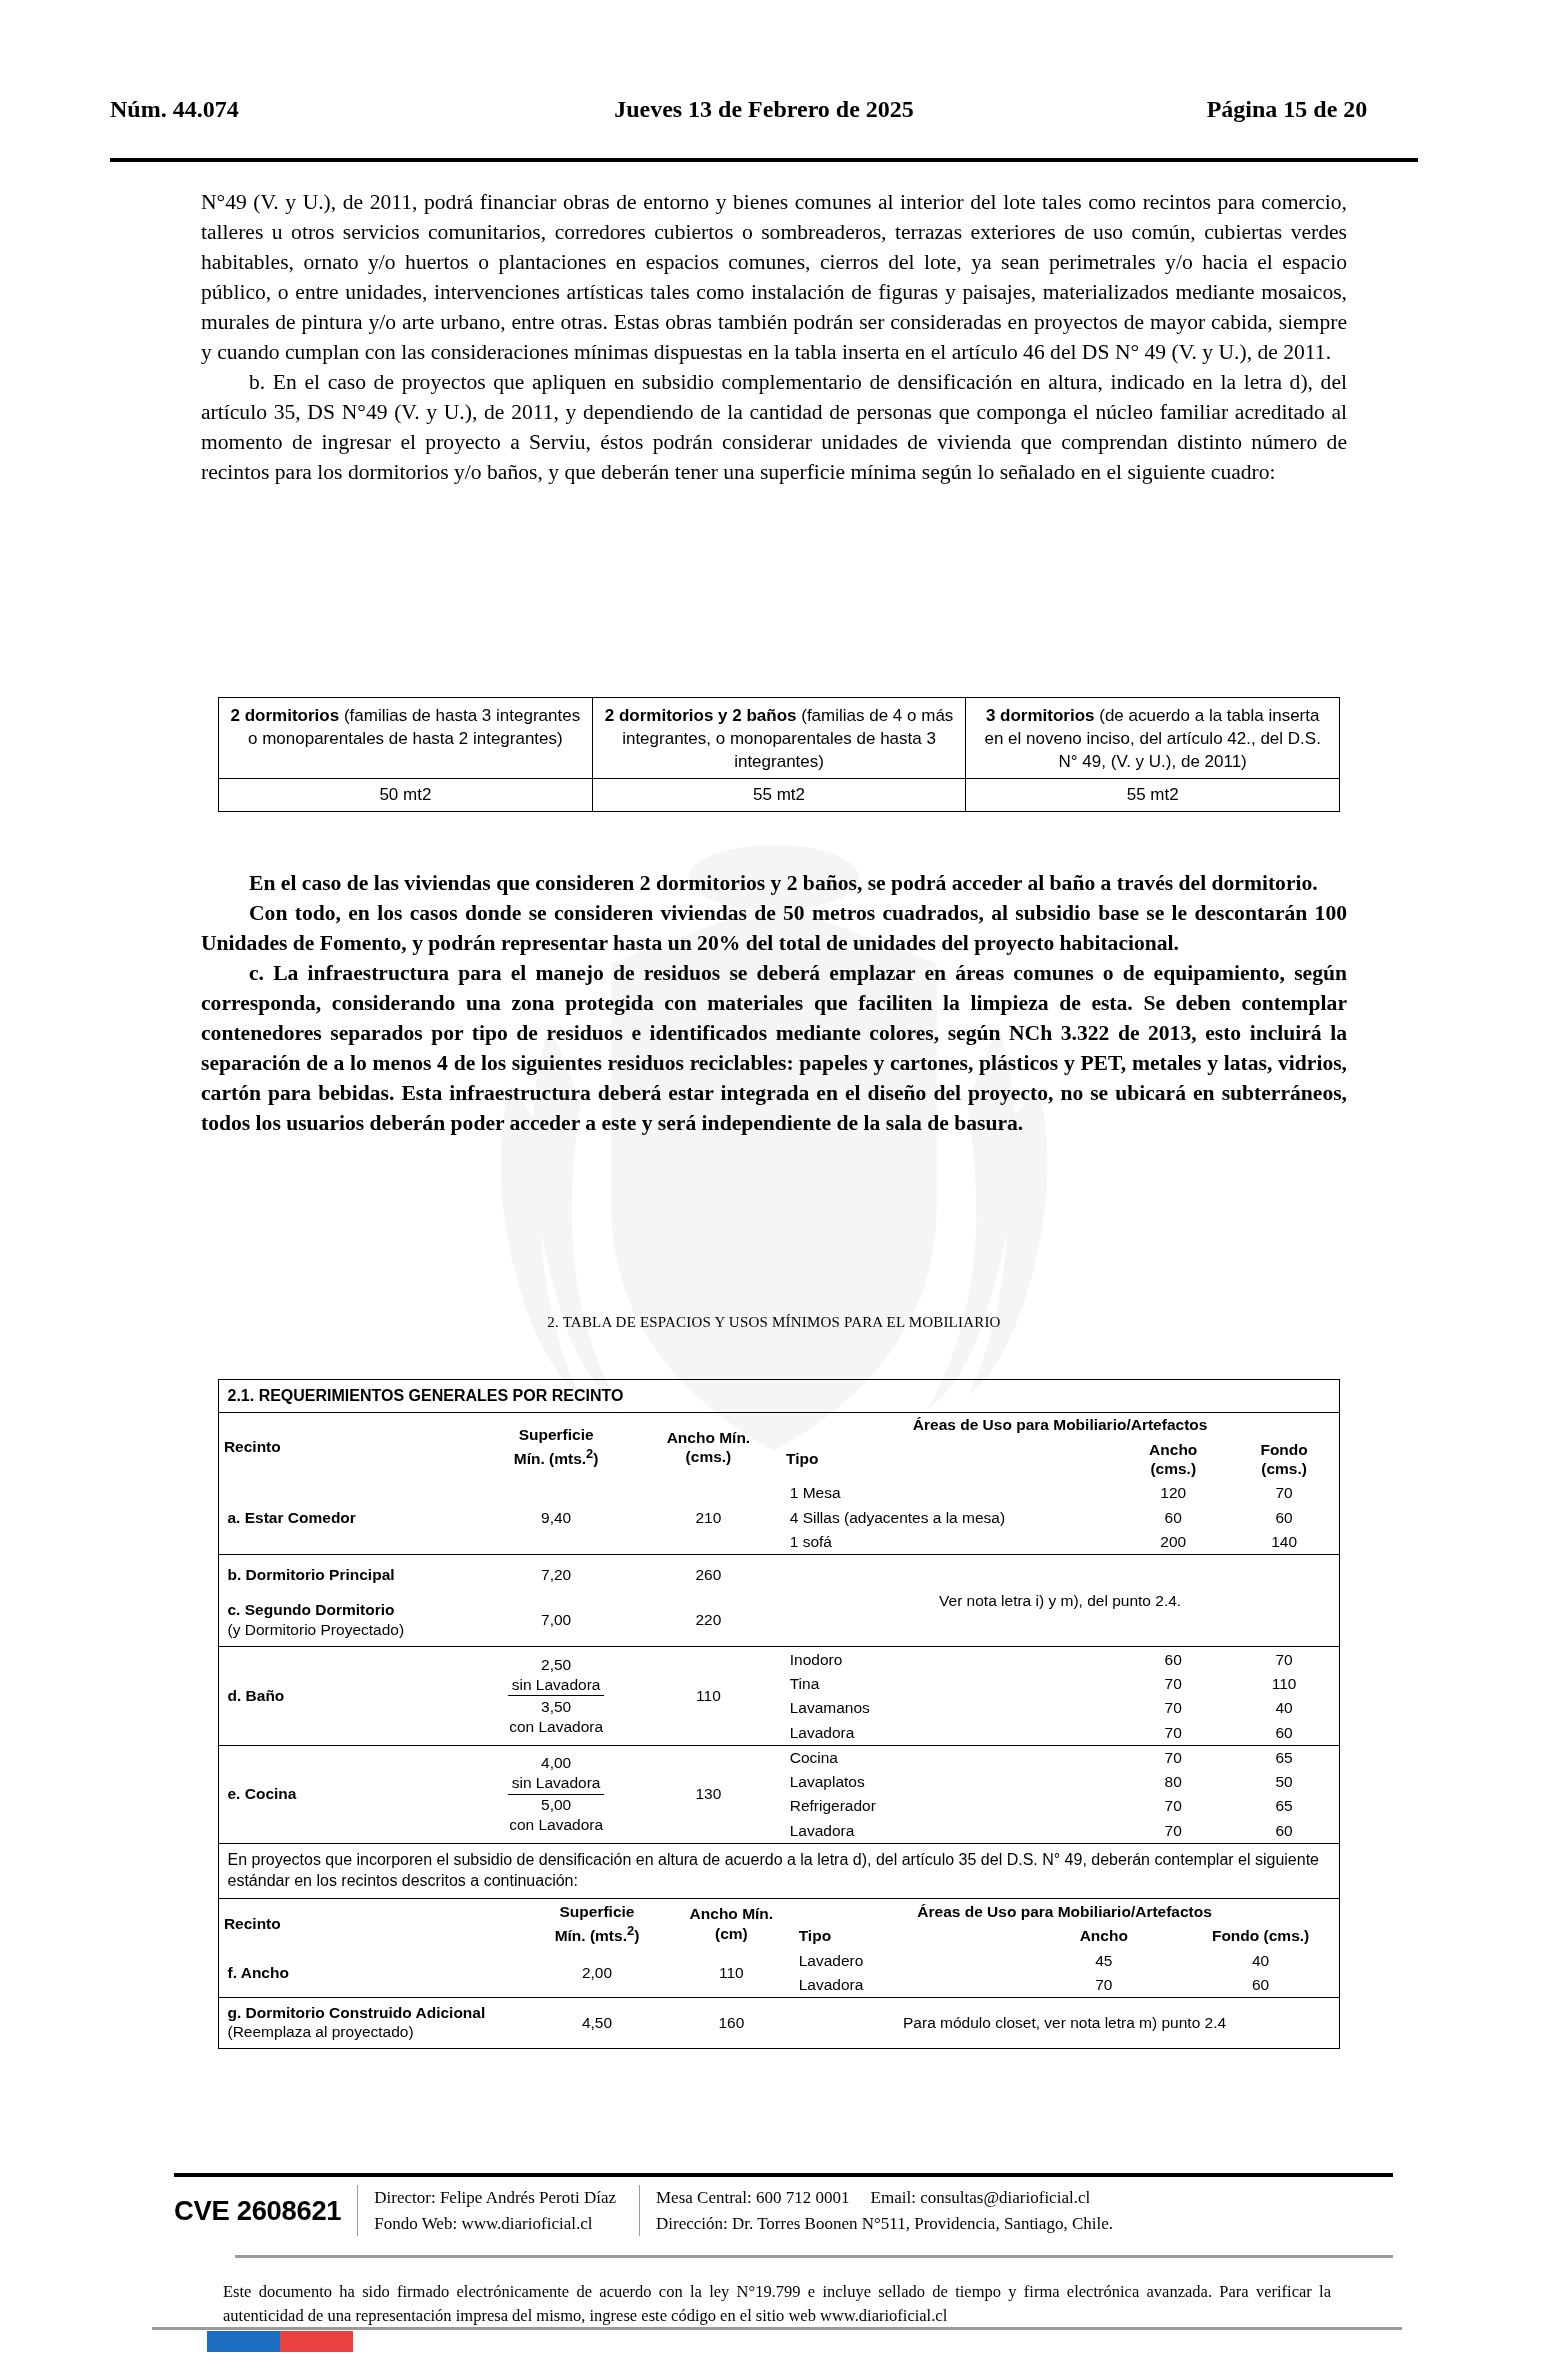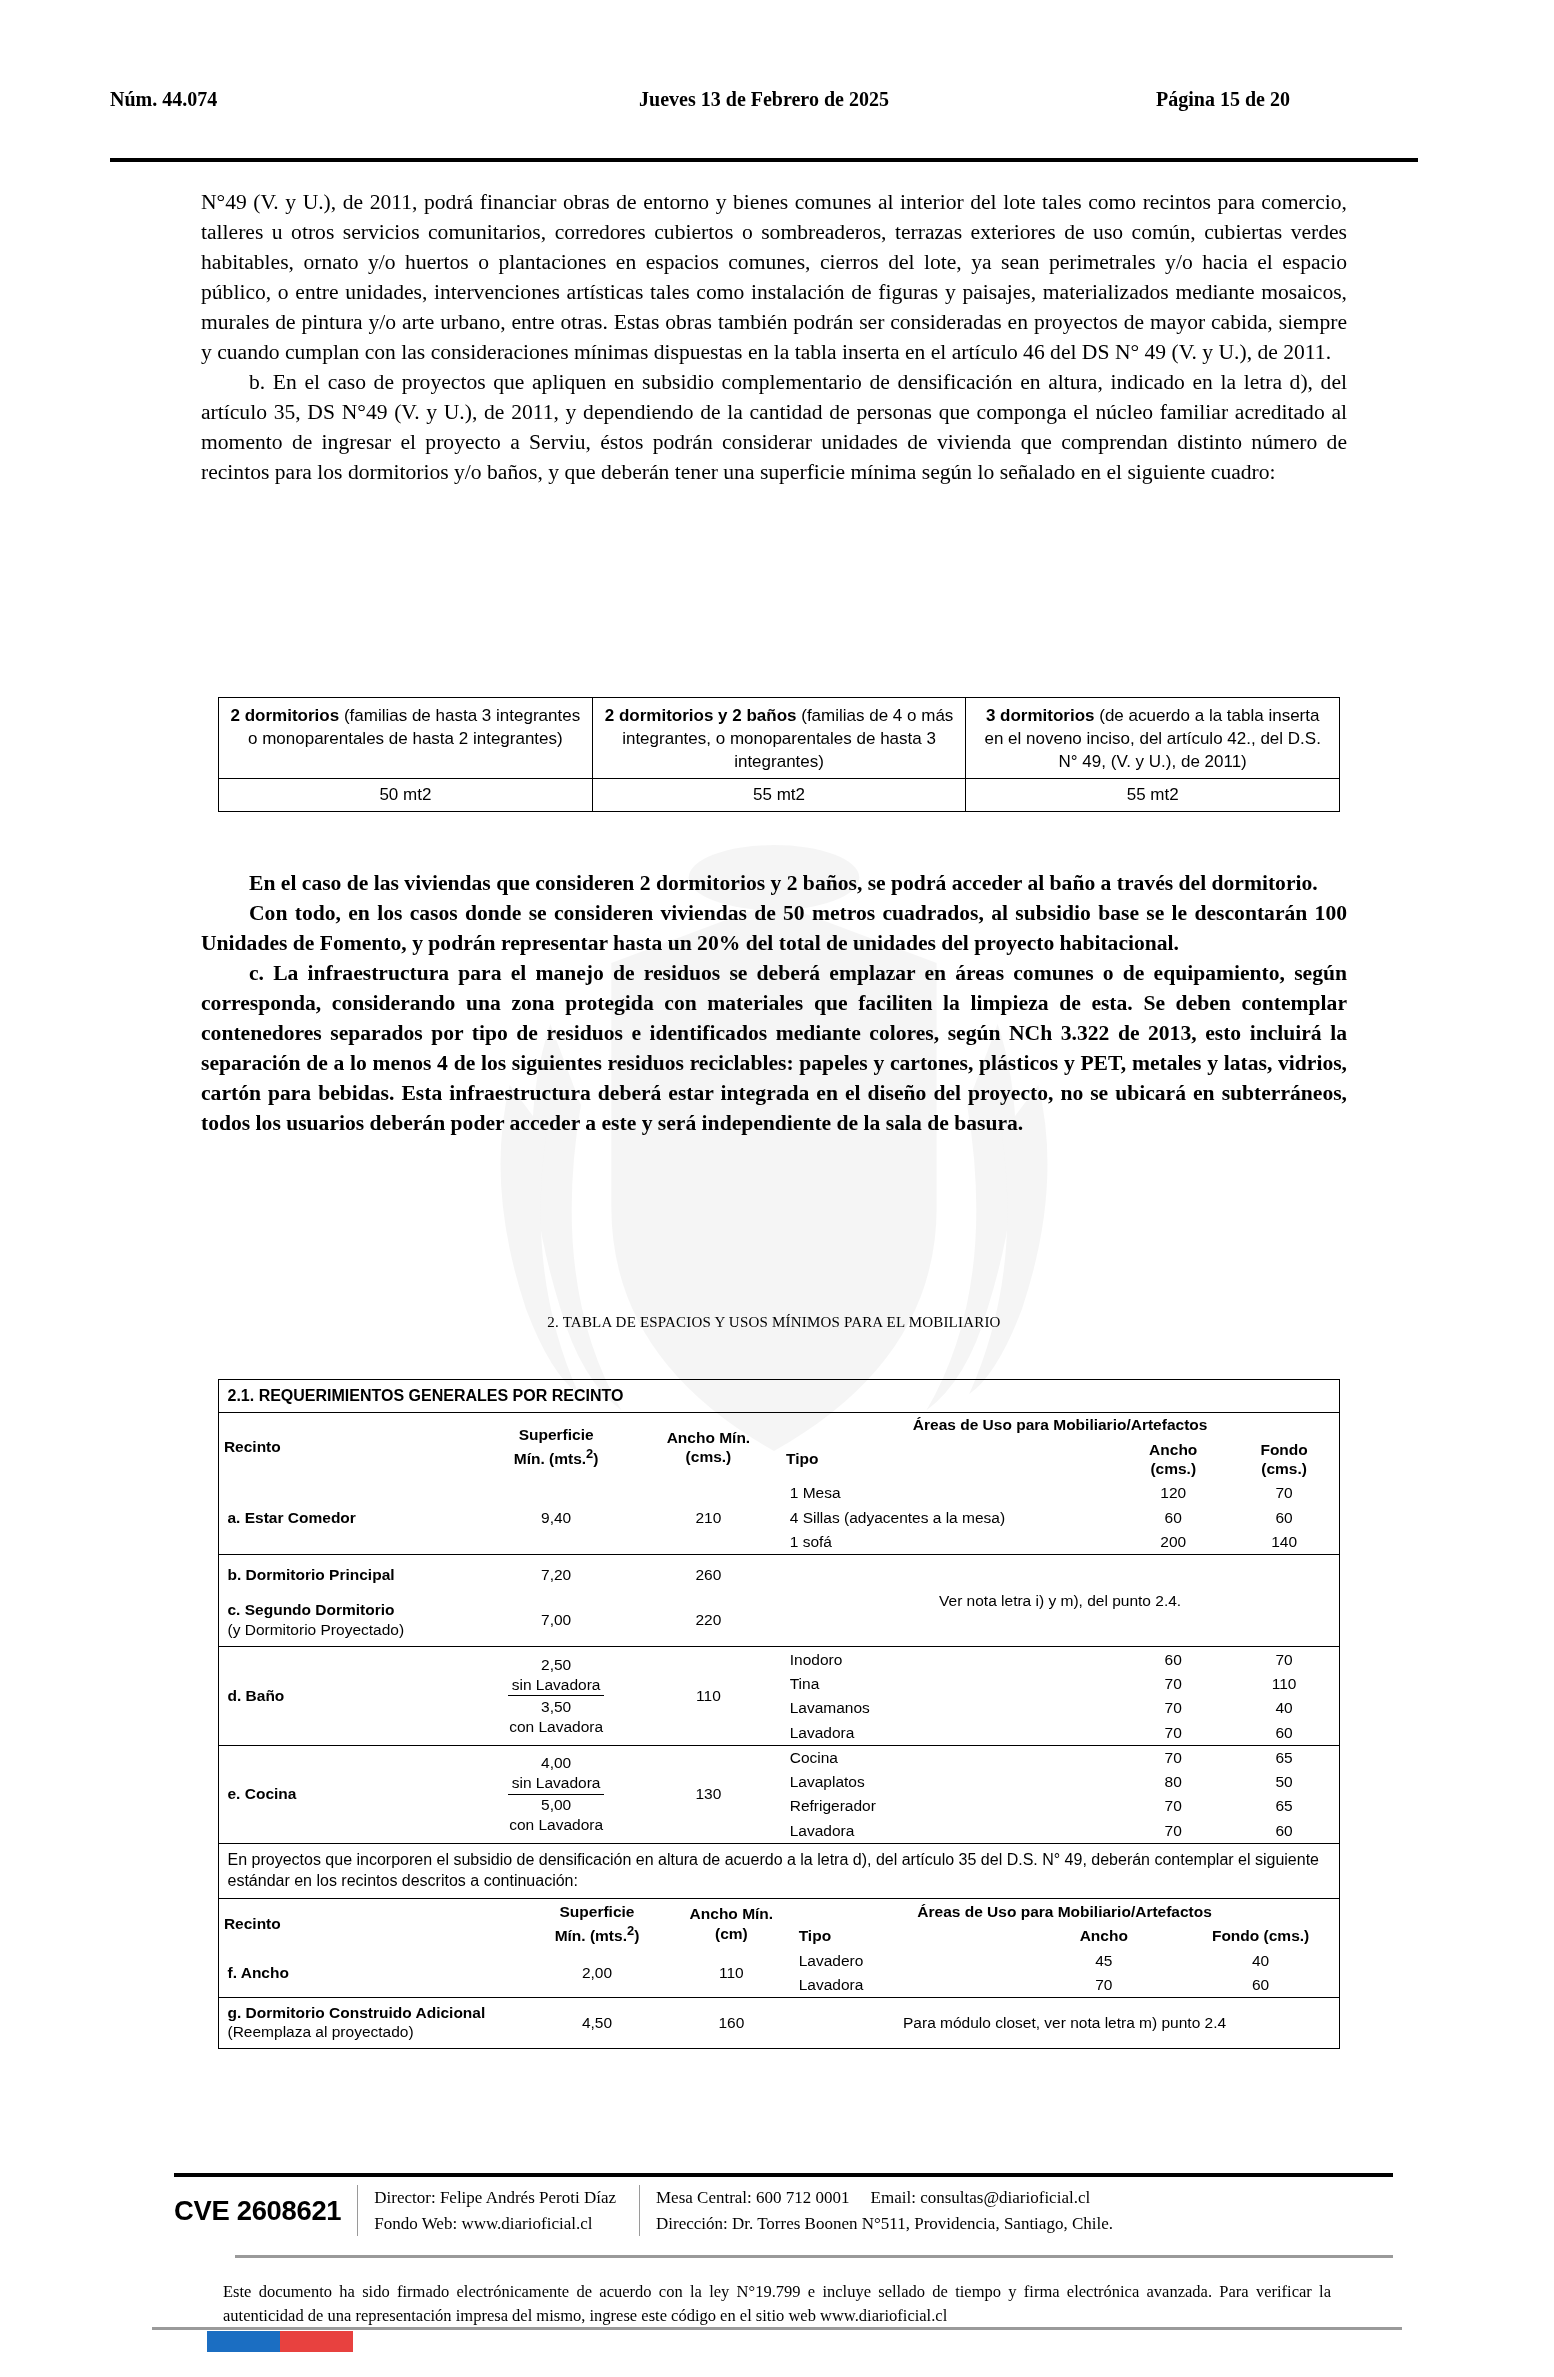--- a/index.html
+++ b/index.html
@@ -49,25 +49,26 @@
     font-weight: bold;
     font-size: 21.3px;
     letter-spacing: 0.1px;
     line-height: 1.1;
   }
   .hdr-row {
     display: flex;
     justify-content: space-between;
     align-items: baseline;
     font-weight: bold;
-    font-size: 20px;
+    font-size: 24px;
+    margin-top: 8px;
   }
   .hdr-left  { width: 262px; text-align: left; }
   .hdr-mid   { flex: 1; text-align: center; }
-  .hdr-right { width: 262px; text-align: left; }
+  .hdr-right { width: 262px; text-align: center; }
 
   .rule-top {
     position: absolute;
     left: 110px;
     top: 158px;
     width: 1308px;
     height: 4.3px;
     background: #000;
   }
 

